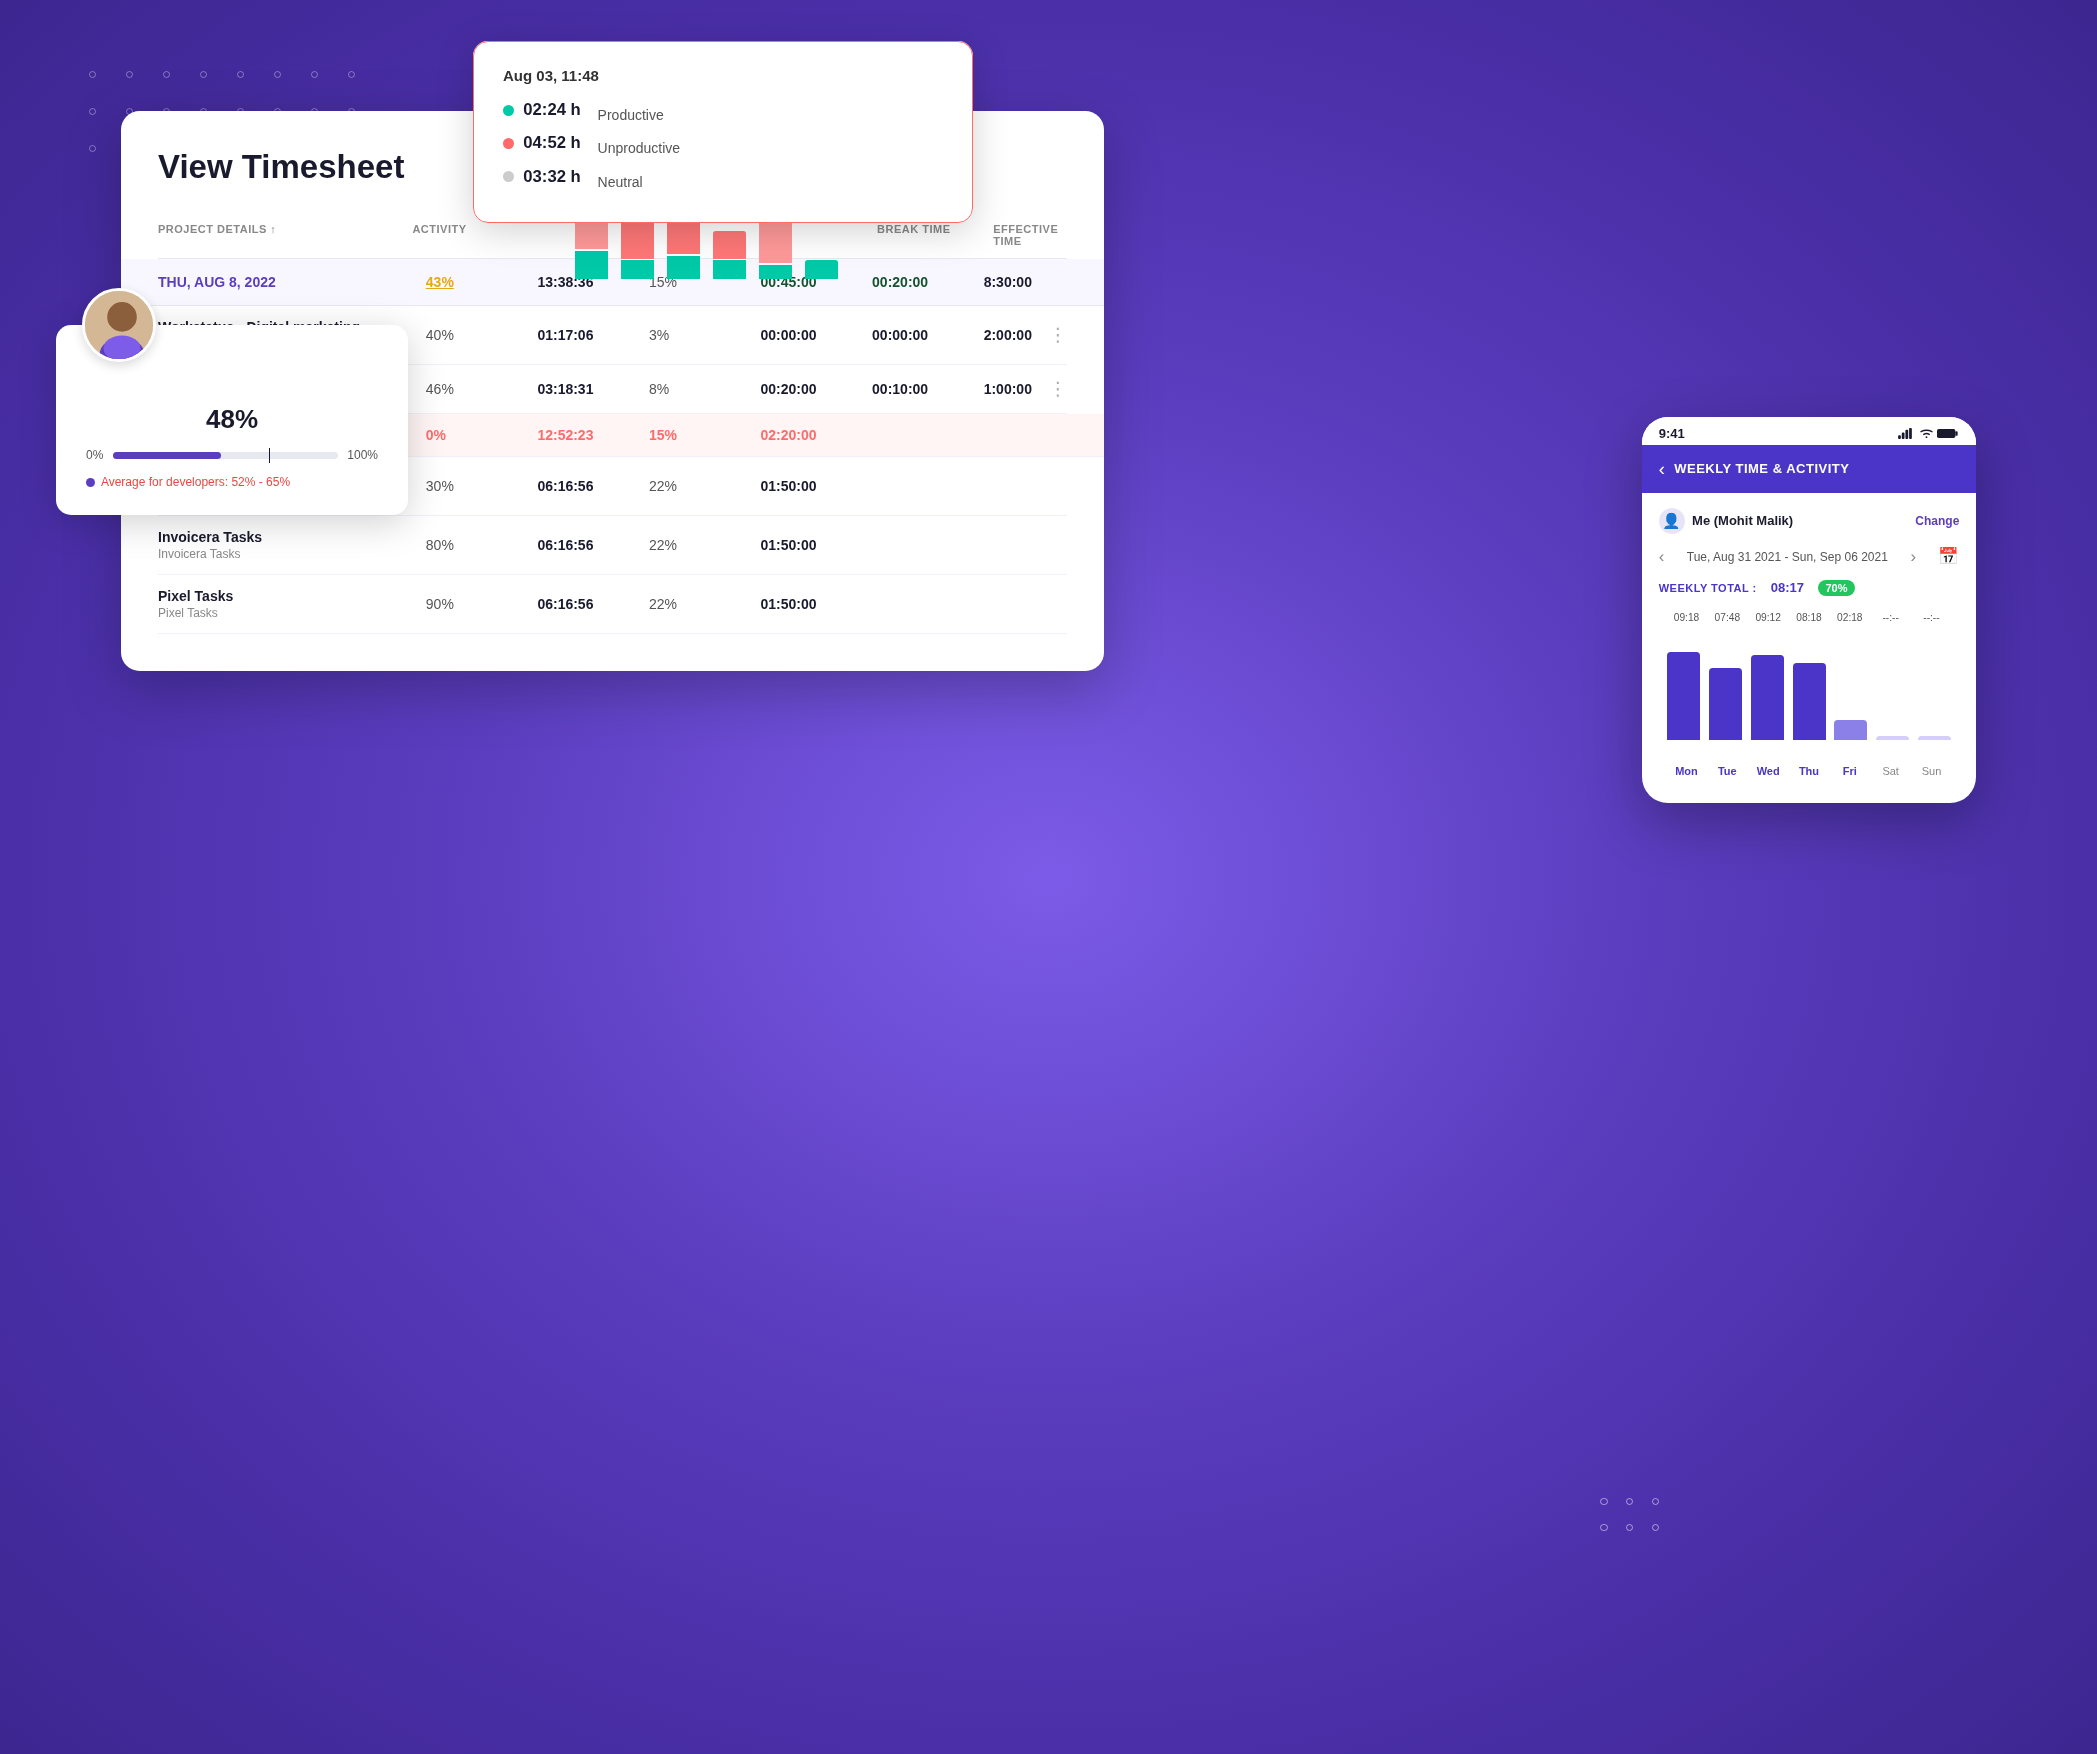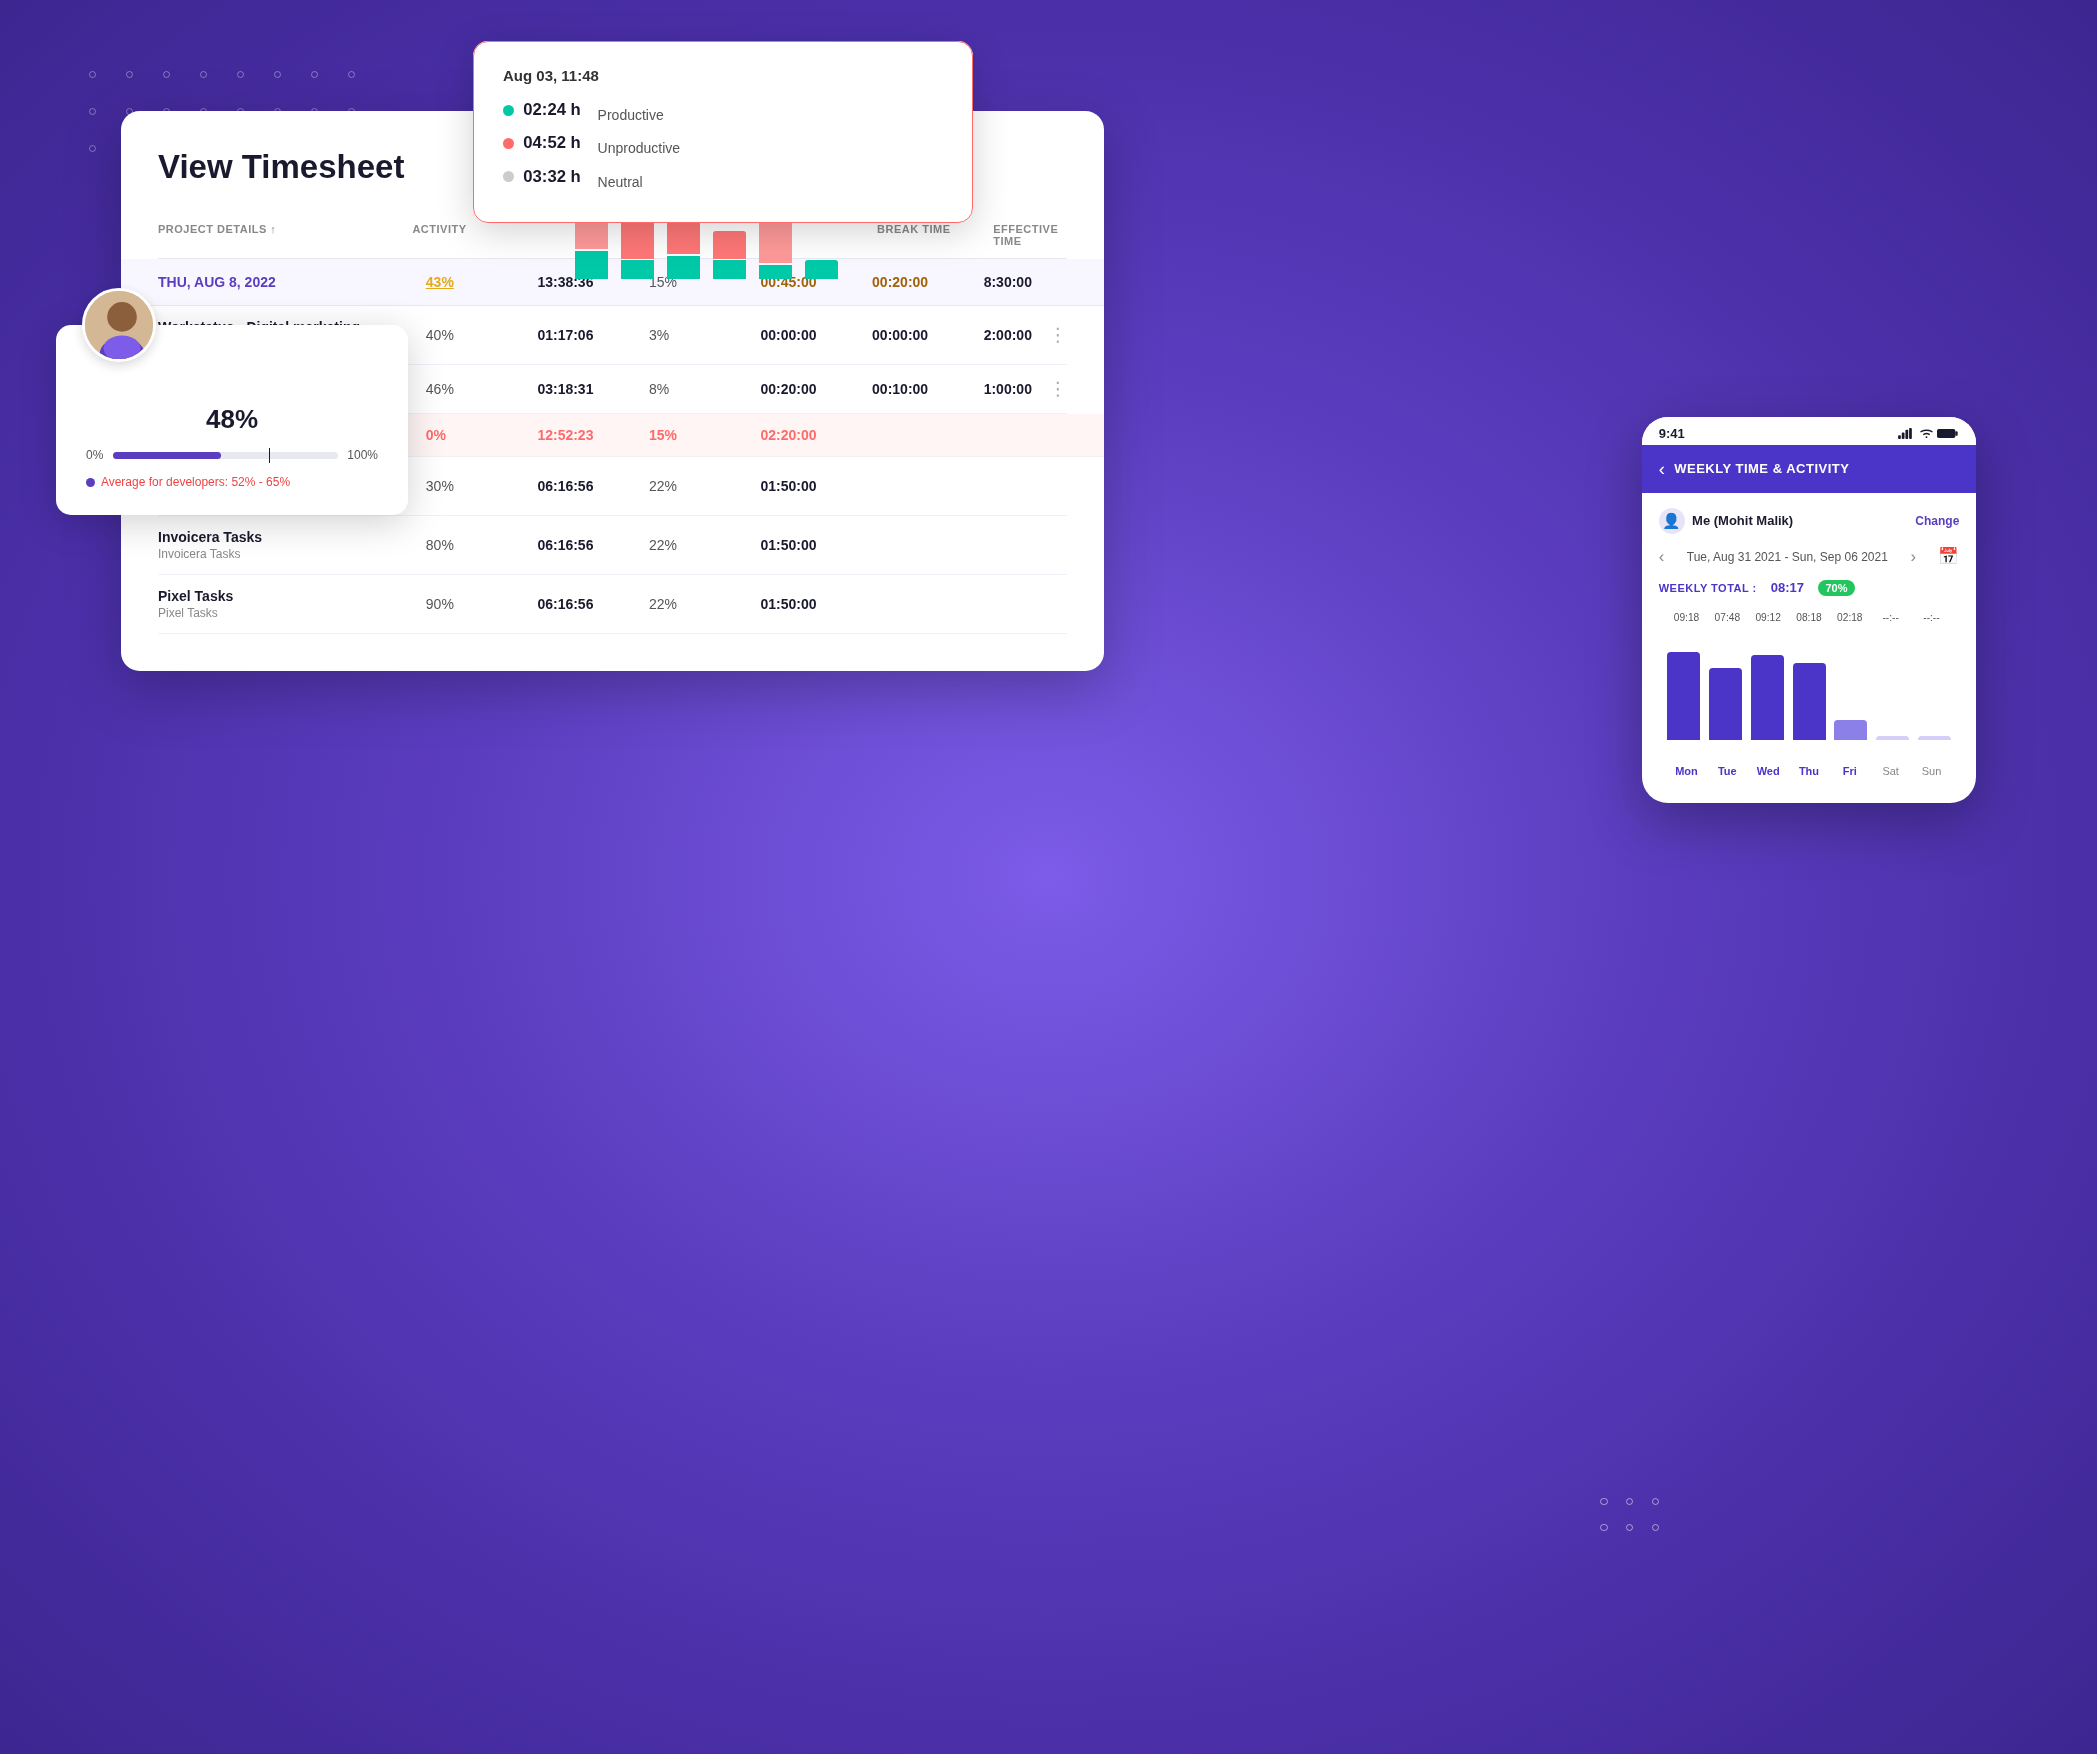--- a/index.html
+++ b/index.html
@@ -100,21 +100,21 @@
       font-weight: 600;
       color: #1a1a2e;
     }
     .percent-value {
       font-size: 14px;
       color: #555;
     }
     .blue-value {
       font-size: 14px;
       font-weight: 600;
-      color: #a16207;
+      color: #14532d;
     }
 
     .task-row {
       display: grid;
       grid-template-columns: 2.5fr 1fr 1fr 1fr 1fr 1fr 0.8fr;
       padding: 13px 0;
       border-bottom: 0.9px solid #f0f0f8;
       align-items: center;
       gap: 7.4px;
     }

